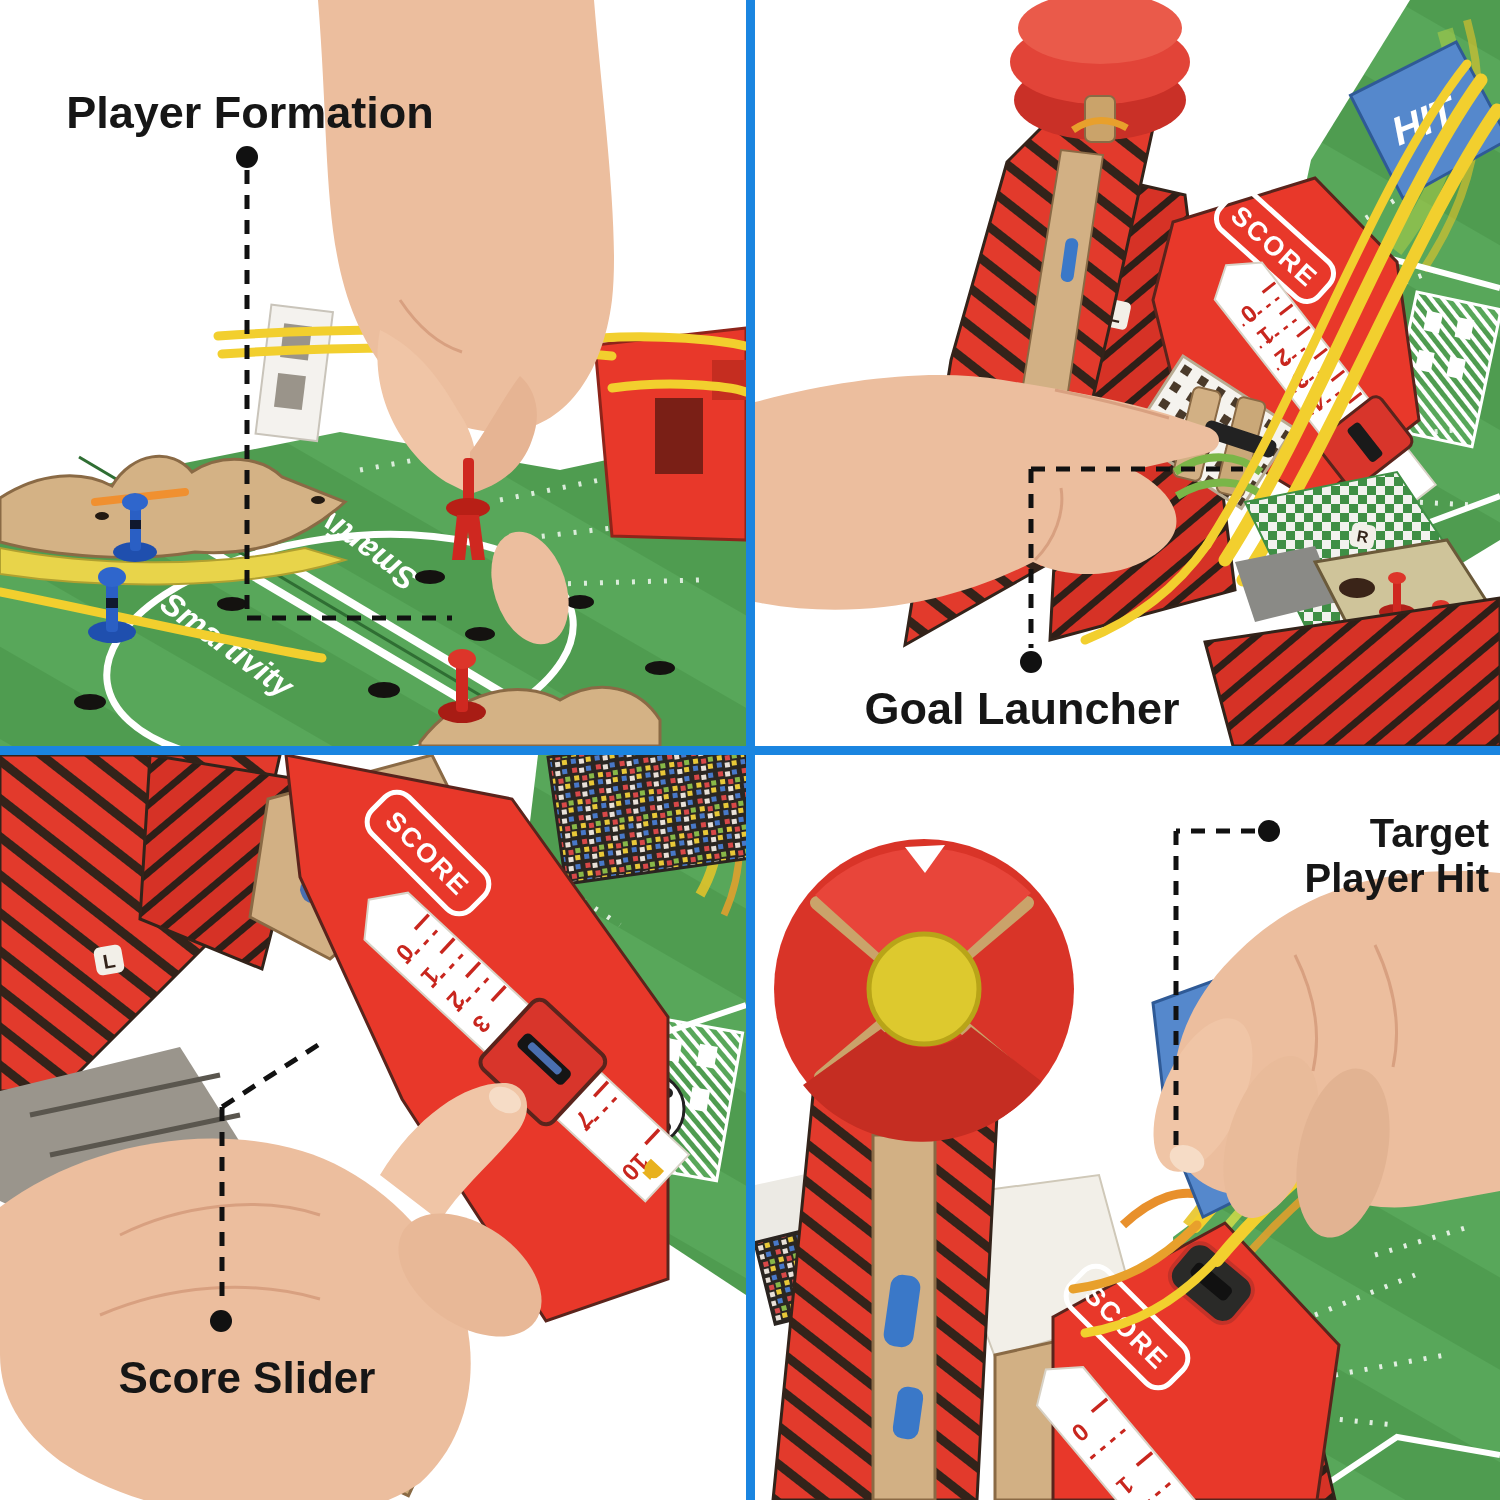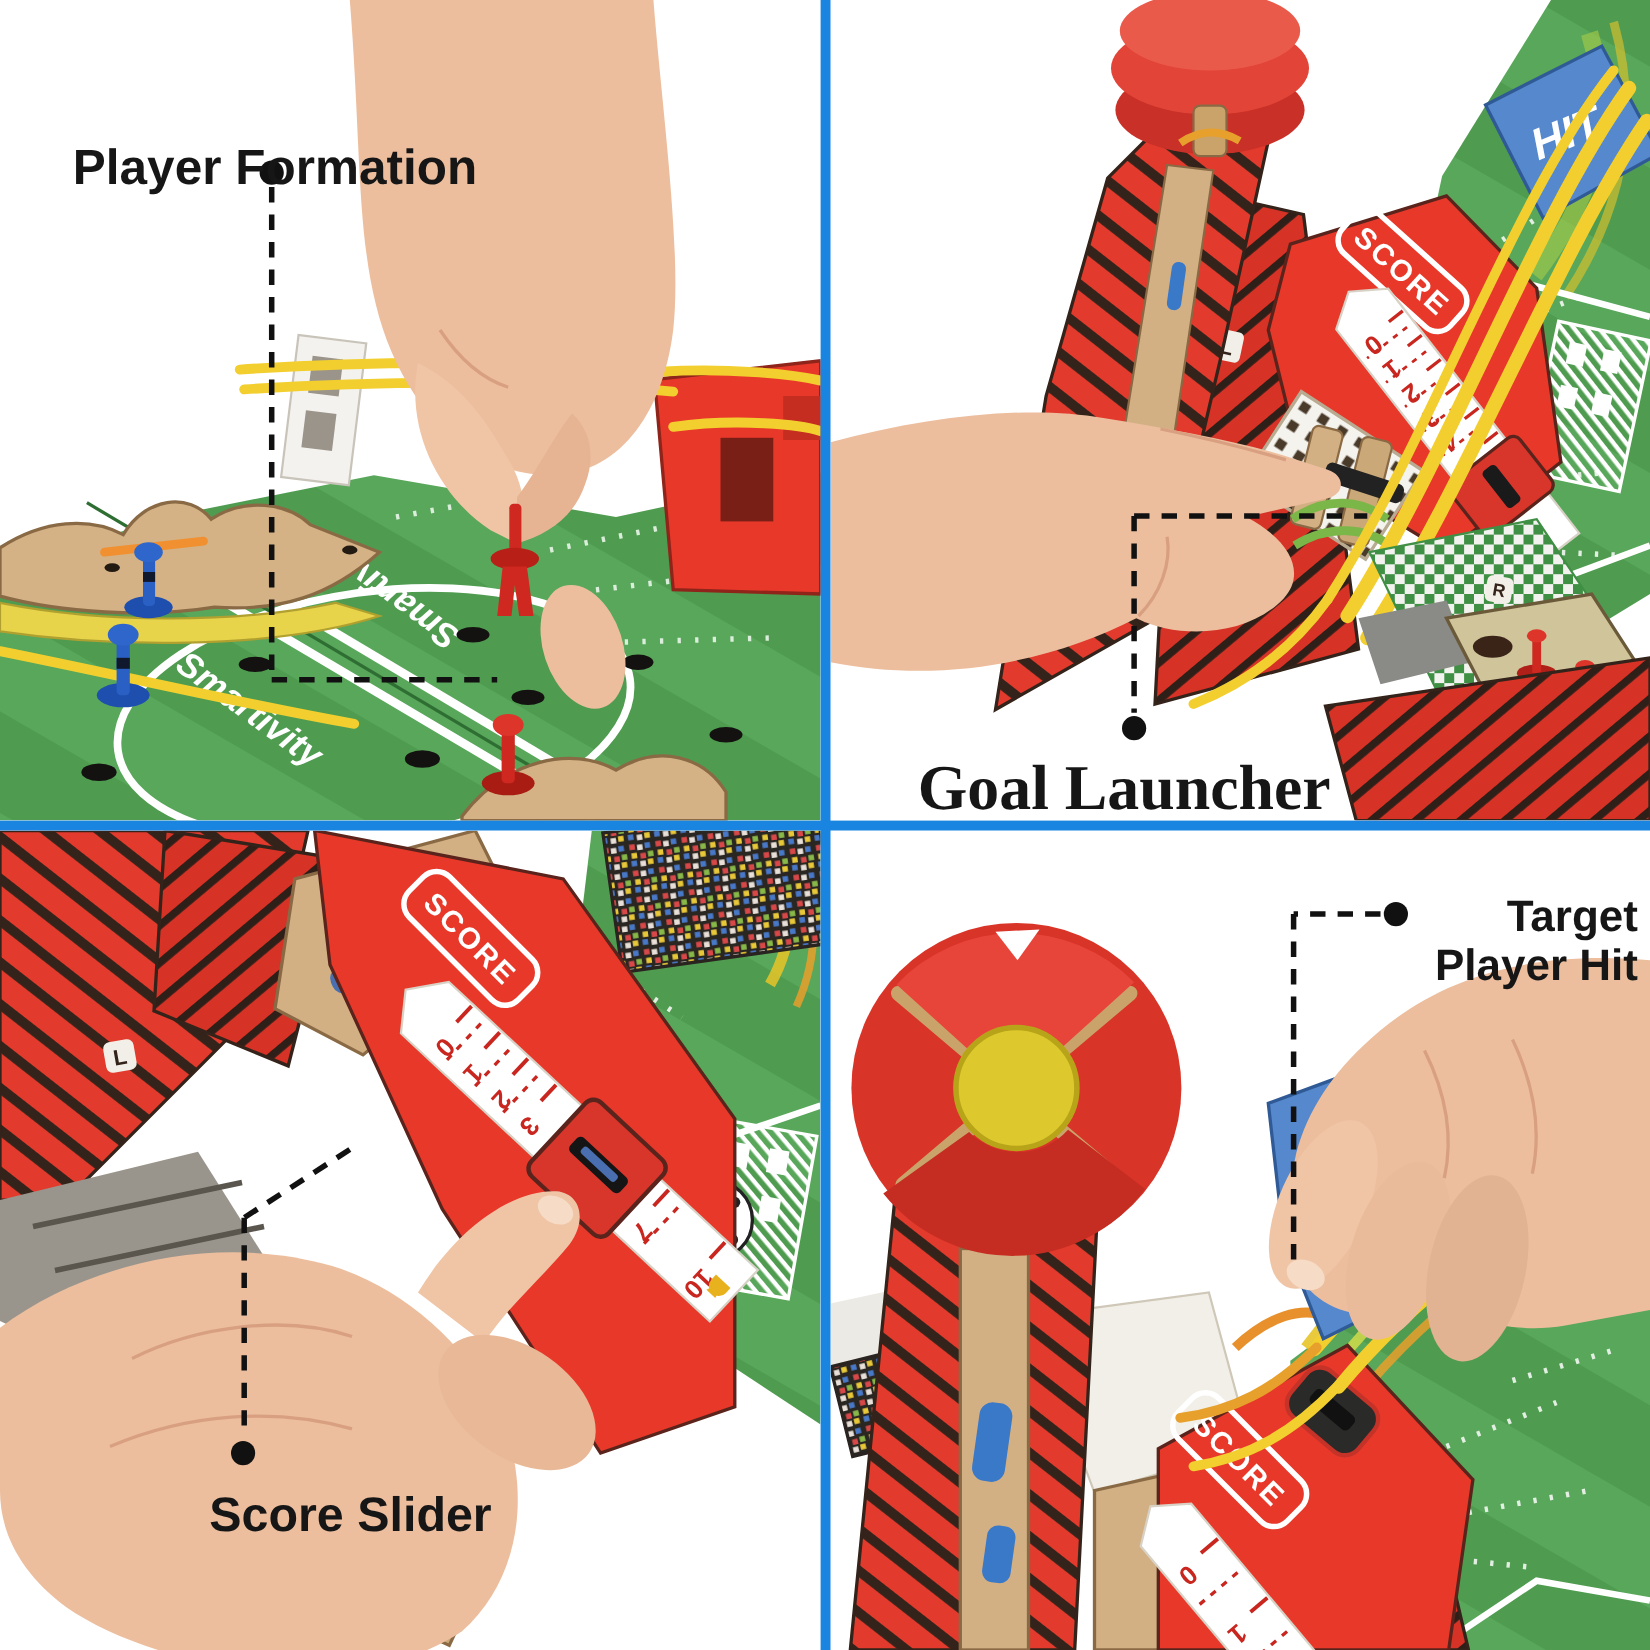--- a/index.html
+++ b/index.html
@@ -9,23 +9,23 @@
   #q-tl{left:0;top:0;width:746px;height:746px;}
   #q-tr{left:755px;top:0;width:745px;height:746px;}
   #q-bl{left:0;top:755px;width:746px;height:745px;}
   #q-br{left:755px;top:755px;width:745px;height:745px;}
   .divider{position:absolute;background:#1a85e0;z-index:50;}
   #div-v{left:746px;top:0;width:9px;height:1500px;}
   #div-h{left:0;top:746px;width:1500px;height:9px;}
   .scene{position:absolute;left:0;top:0;width:100%;height:100%;}
   .callout-label{position:absolute;font-weight:800;color:#161616;text-align:center;
        z-index:20;line-height:1.12;letter-spacing:0px;}
-  #label-tl{left:30px;top:88px;width:440px;font-size:45px;margin-top:39px;}
-  #label-tr{left:67px;top:684px;width:400px;font-size:58px;font-family:Liberation Serif, serif;}
-  #label-bl{left:47px;top:598px;width:400px;font-size:44px;text-align:right;}
+  #label-tl{left:30px;top:88px;width:440px;font-size:45px;}
+  #label-tr{left:67px;top:684px;width:400px;font-size:45px;}
+  #label-bl{left:47px;top:598px;width:400px;font-size:44px;}
   #label-br{left:424px;top:56px;width:310px;font-size:40px;text-align:right;}
   svg{display:block;}
   text{font-family:"Liberation Sans","DejaVu Sans",sans-serif;}
   .strip-num{font-size:24px;font-weight:bold;fill:#c8261e;}
   .badge-txt{font-size:27px;font-weight:bold;fill:#ffffff;letter-spacing:2px;}
 </style>
 </head>
 <body>
 
 <svg width="0" height="0" style="position:absolute" aria-hidden="true">

